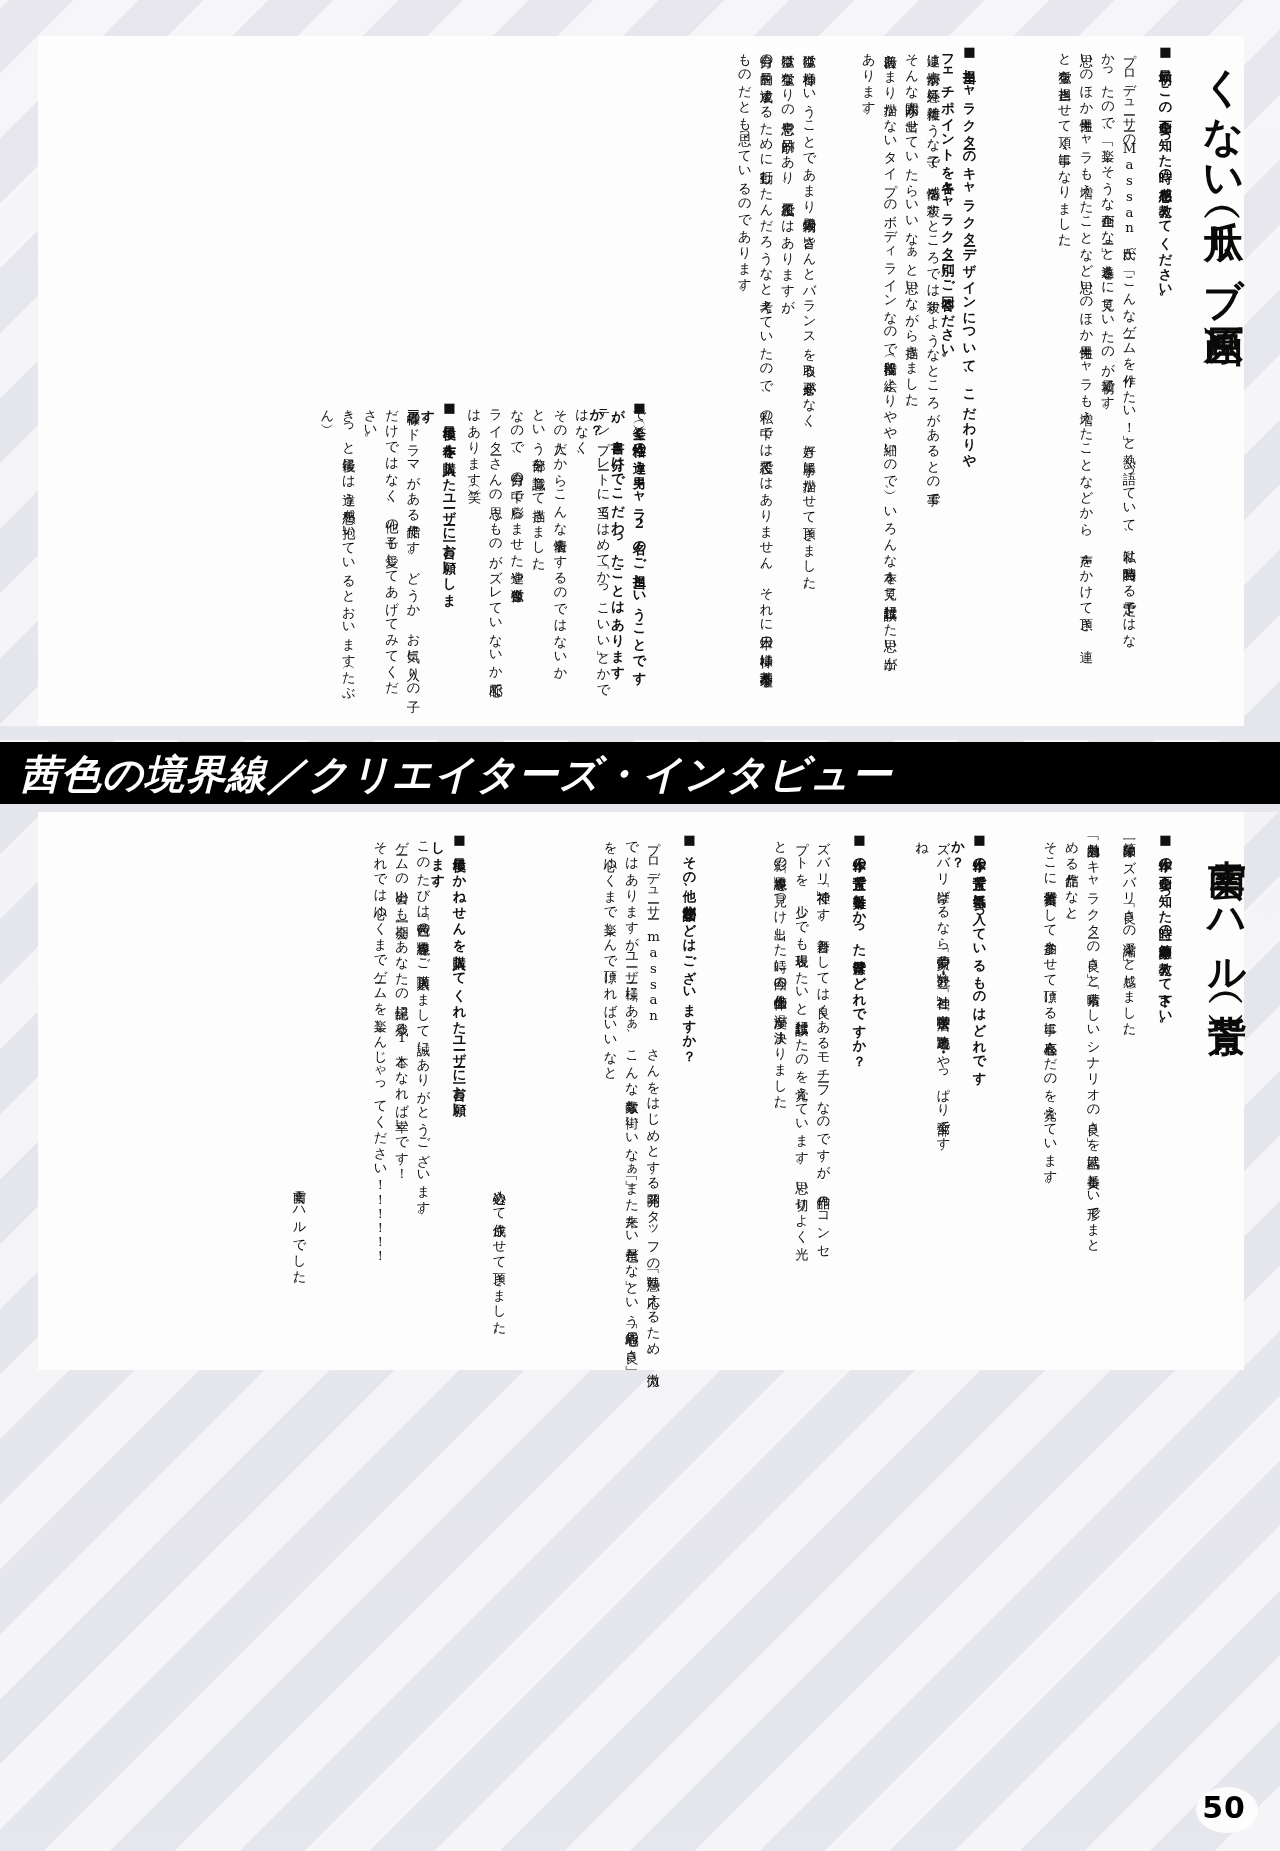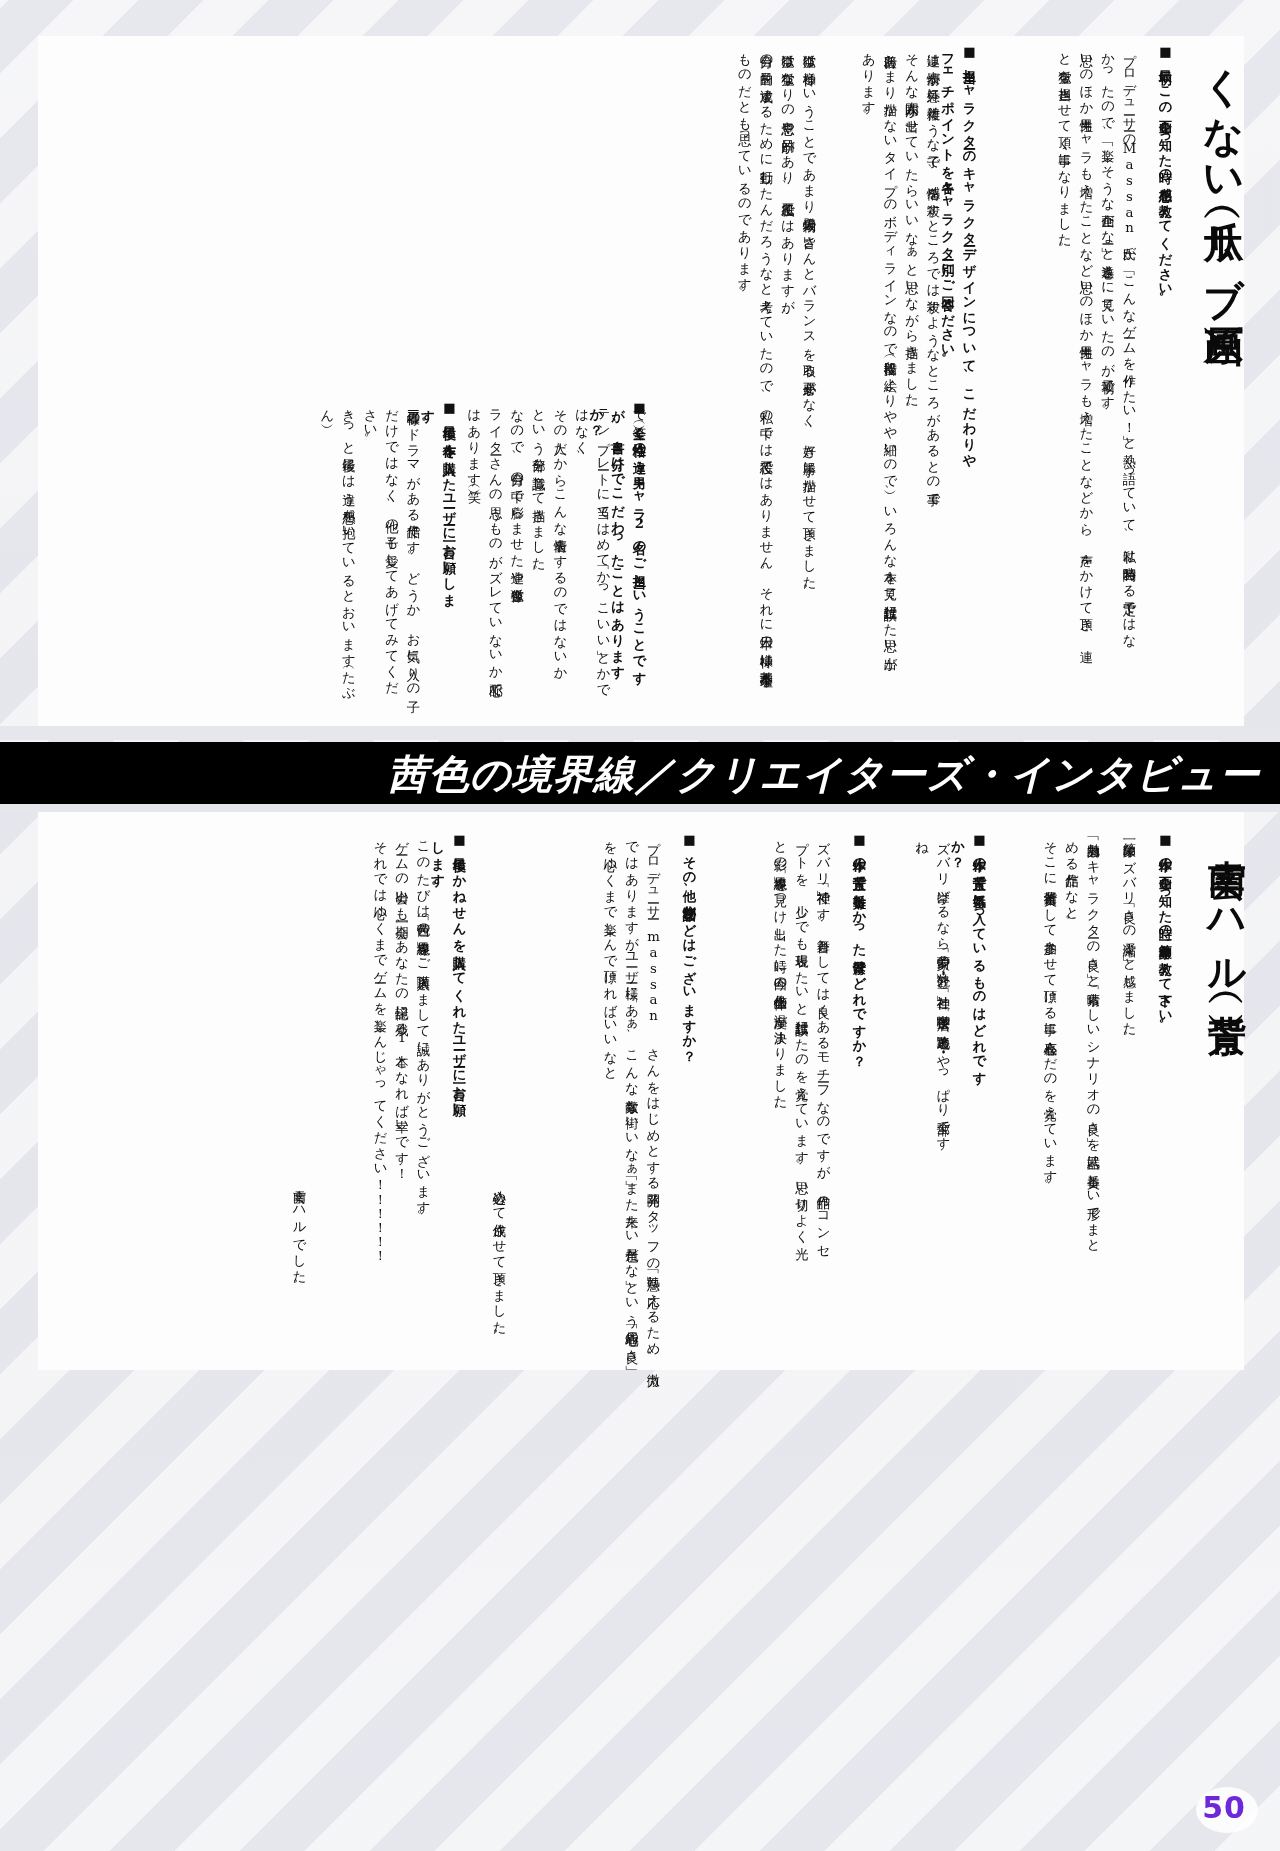--- a/index.html
+++ b/index.html
@@ -84,31 +84,31 @@
   .banner-text{
     position:absolute;
     left:20px;top:747px;width:1240px;
     font-family:"DejaVu Sans","Liberation Sans",sans-serif;
     font-weight:bold;
     font-style:italic;
     font-size:40px;
     letter-spacing:1px;
     color:#fff;
     white-space:nowrap;
-    text-align:right;
+    text-align:left;
   }
   
   .rule-top{position:absolute;left:0;top:726px;width:1280px;height:14px;background:#e6e7ec;}
   .rule-bot{position:absolute;left:0;top:804px;width:1280px;height:8px;background:#e6e7ec;}
 
   .pagenum{
     position:absolute;
     right:34px;bottom:26px;
     font-family:"DejaVu Sans","Liberation Sans",sans-serif;
-    font-size:30px;font-weight:bold;color:#6d28d9;
+    font-size:30px;font-weight:bold;color:#000000;
     letter-spacing:1px;
     margin-left:38px;
   }
   .pagenum-circle{
     position:absolute;right:22px;bottom:18px;
     width:62px;height:46px;border-radius:50%;
     background:#fff;opacity:.85;
   }
 </style>
 </head>

